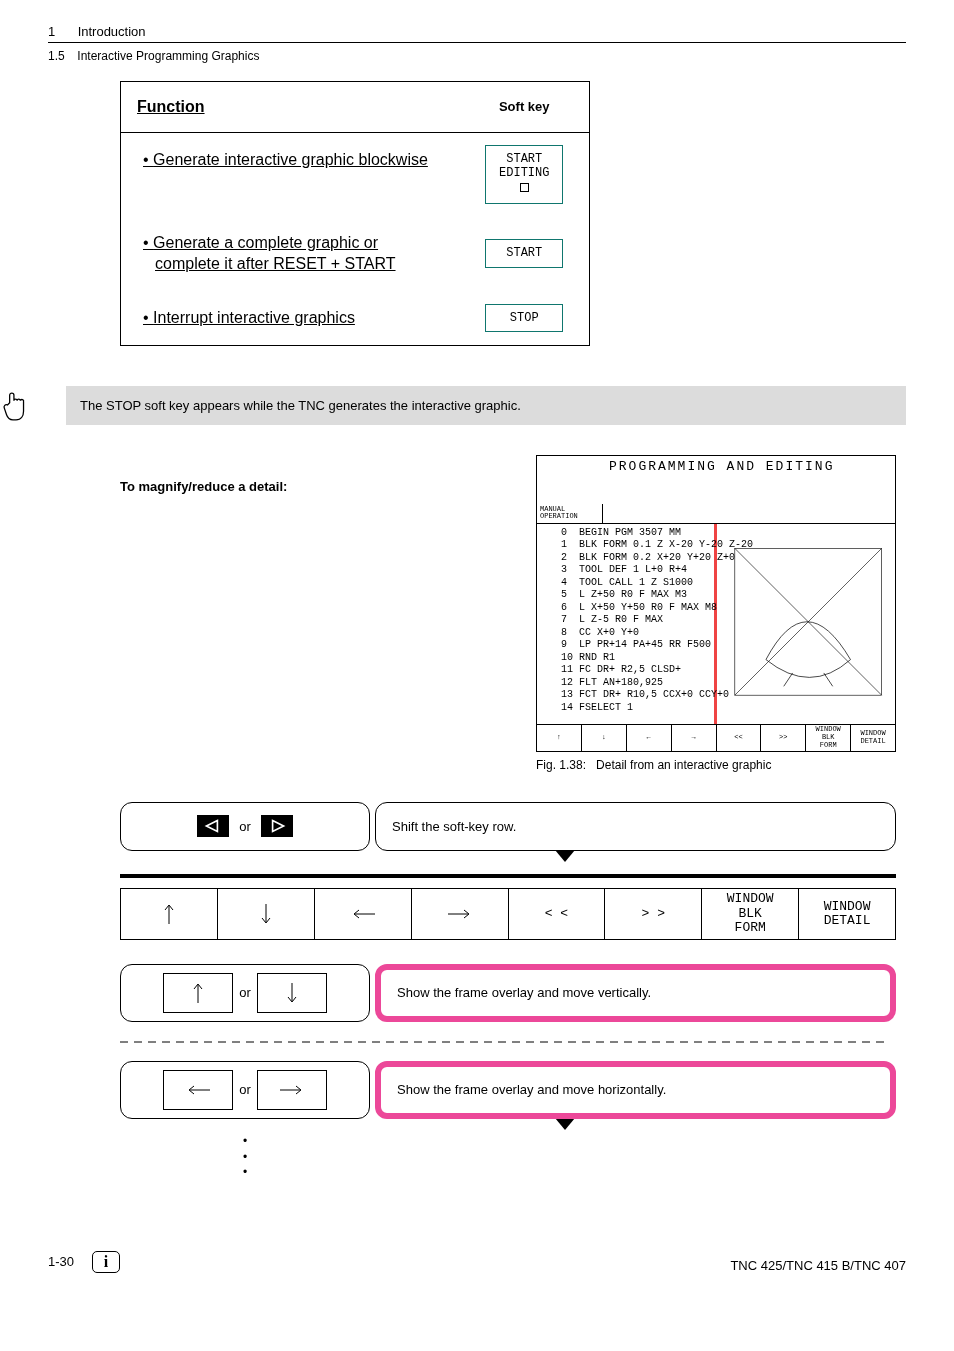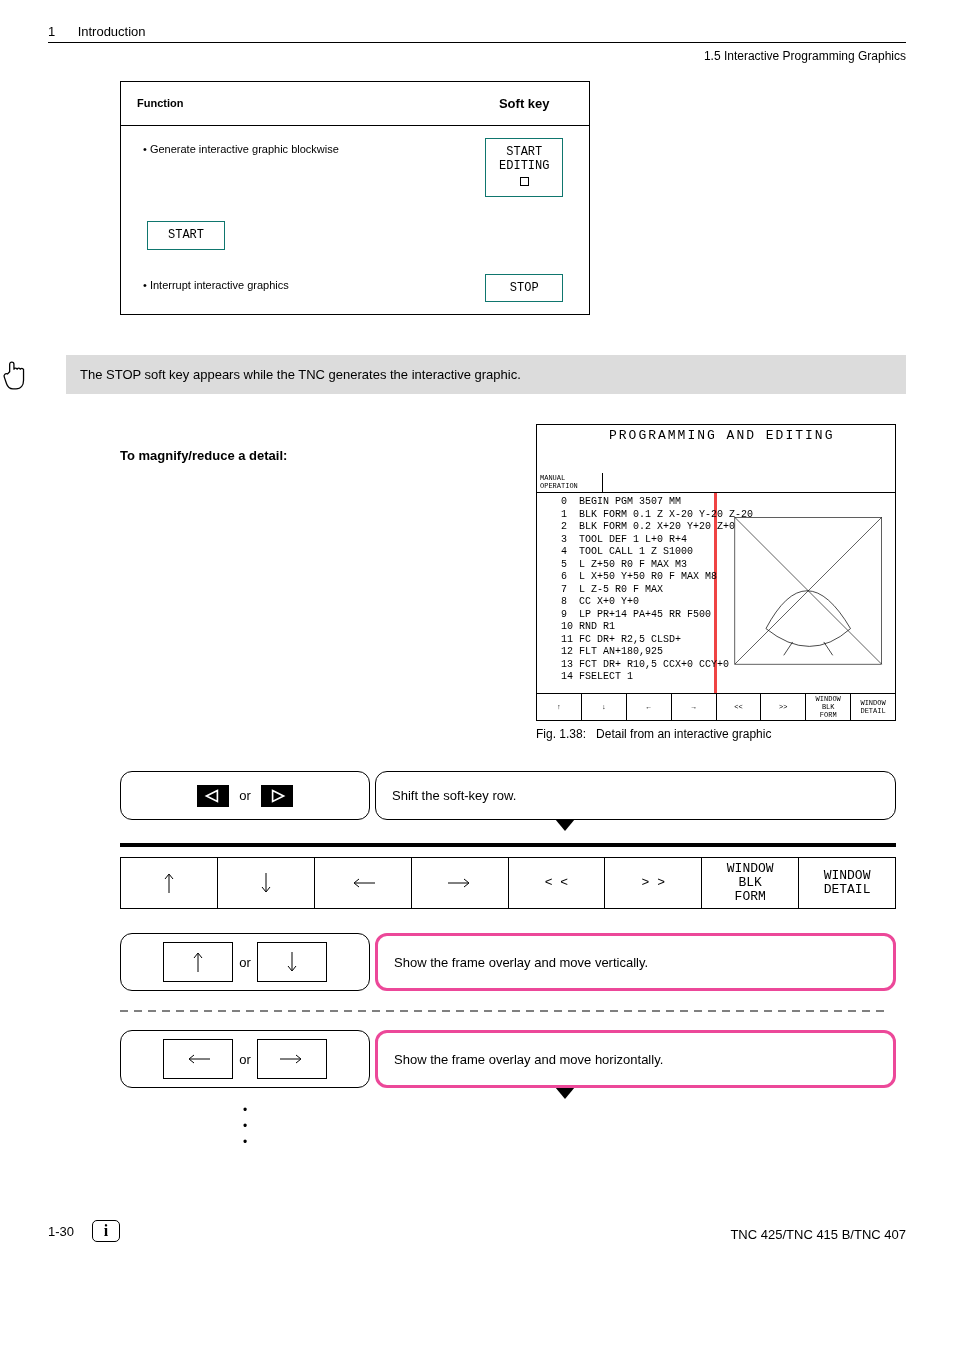--- a/index.html
+++ b/index.html
@@ -9,37 +9,38 @@
     font-family: Arial, Helvetica, sans-serif;
     font-size: 13px;
     color: #000;
     background: #fff;
     width: 954px;
   }
   .header-area { margin-bottom: 18px; }
   .chapter-line { font-size: 13px; margin-bottom: 3px; }
   .chapter-num { display: inline-block; width: 26px; }
   .rule { border: none; border-top: 1px solid #000; margin: 2px 0 6px 0; }
-  .section-line { font-size: 12px; text-align: right; }
+  .section-line { font-size: 12px; }
   .section-num { display: inline-block; width: 26px; }
 
   .main-indent { margin-left: 72px; margin-right: 10px; }
 
   .fn-table {
     border: 1px solid #000;
     border-collapse: separate;
     border-spacing: 0;
     width: 470px;
   }
   .fn-table > div { display: flex; }
   .fn-table .col-l {
     width: 340px;
     padding: 16px 16px;
-    font-size: 11px;
+    font-size: 16px;
     line-height: 1.35;
+    text-decoration: underline;
   }
   .fn-table .col-r {
     width: 130px;
     padding: 12px 10px;
     display: flex;
     align-items: center;
     justify-content: center;
   }
   .thead .col-l, .thead .col-r {
     font-weight: bold;
@@ -201,21 +202,21 @@
     display:flex;
     border:1px solid #000;
     border-radius:12px;
     padding:8px 8px;
     width:250px;
     align-items:center;
     justify-content:center;
   }
   .step3-right {
     flex:1;
-    border:3px solid #ec4899;
+    border:6px solid #ec4899;
     border-radius:12px;
     padding:12px 16px;
     display:flex;
     align-items:center;
     font-size:13px;
   }
 
   .dots { text-align:center; margin-top:4px; font-size:12px; line-height:1.3; margin-left: 110px; width:30px; }
 
   .footer {
@@ -271,20 +272,23 @@
         </div>
       <div class="col-r">
         <div class="soft-key-btn">
           <div>START</div>
           <div>EDITING</div>
           <div><span class="sq"></span></div>
         </div>
       </div>
     </div>
     <div>
+      <div class="col-l">
+          <div class="bullet-row">• <span>Generate a complete graphic or complete it after RESET + START</span></div>
+        </div>
       <div class="col-r">
         <div class="soft-key-btn">
           <div>START</div>
         </div>
       </div>
     </div>
     <div>
       <div class="col-l">
           <div class="bullet-row">• <span>Interrupt interactive graphics</span></div>
         </div>

